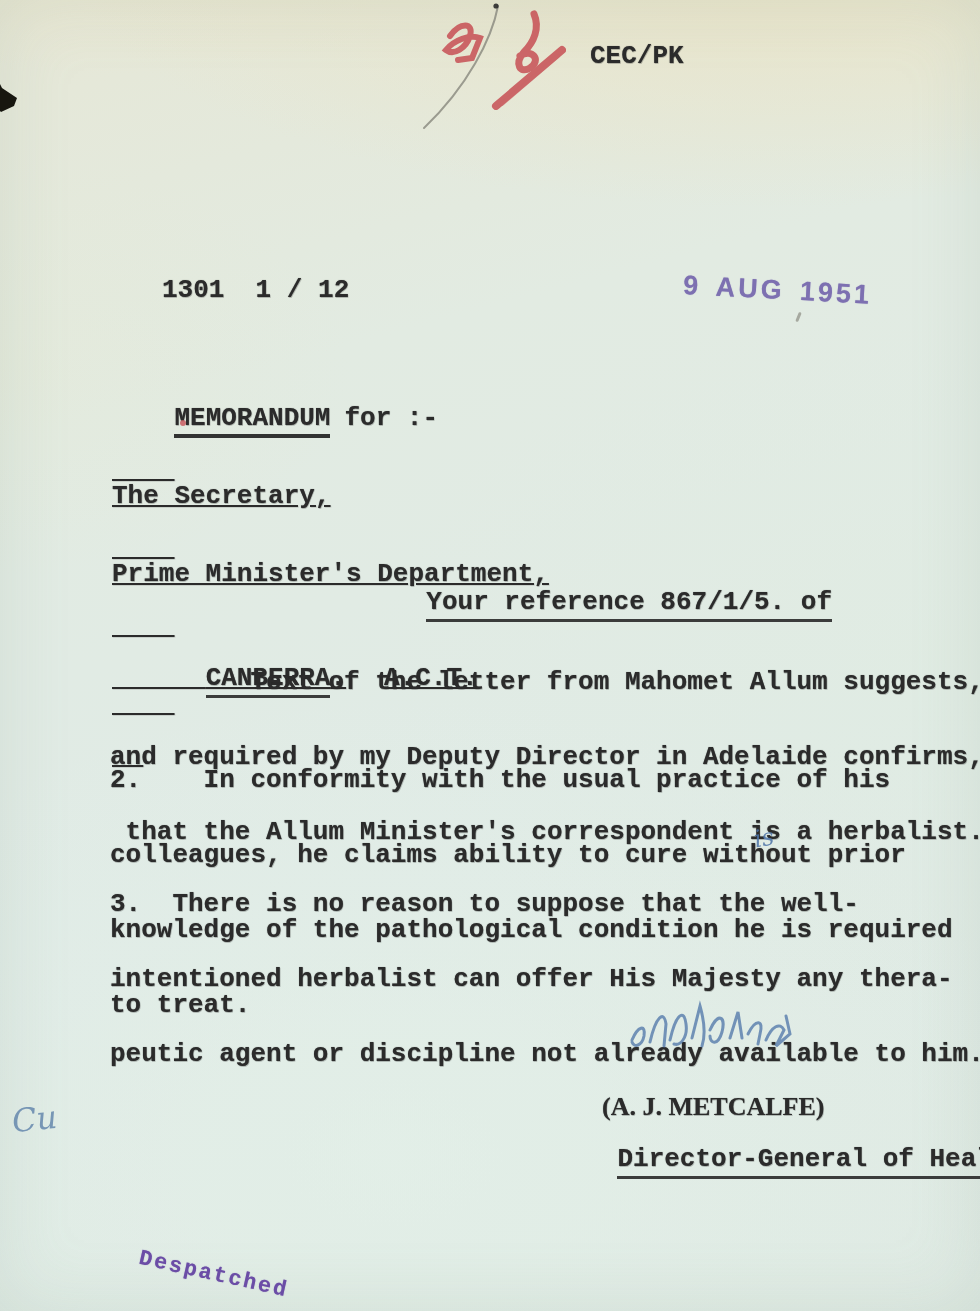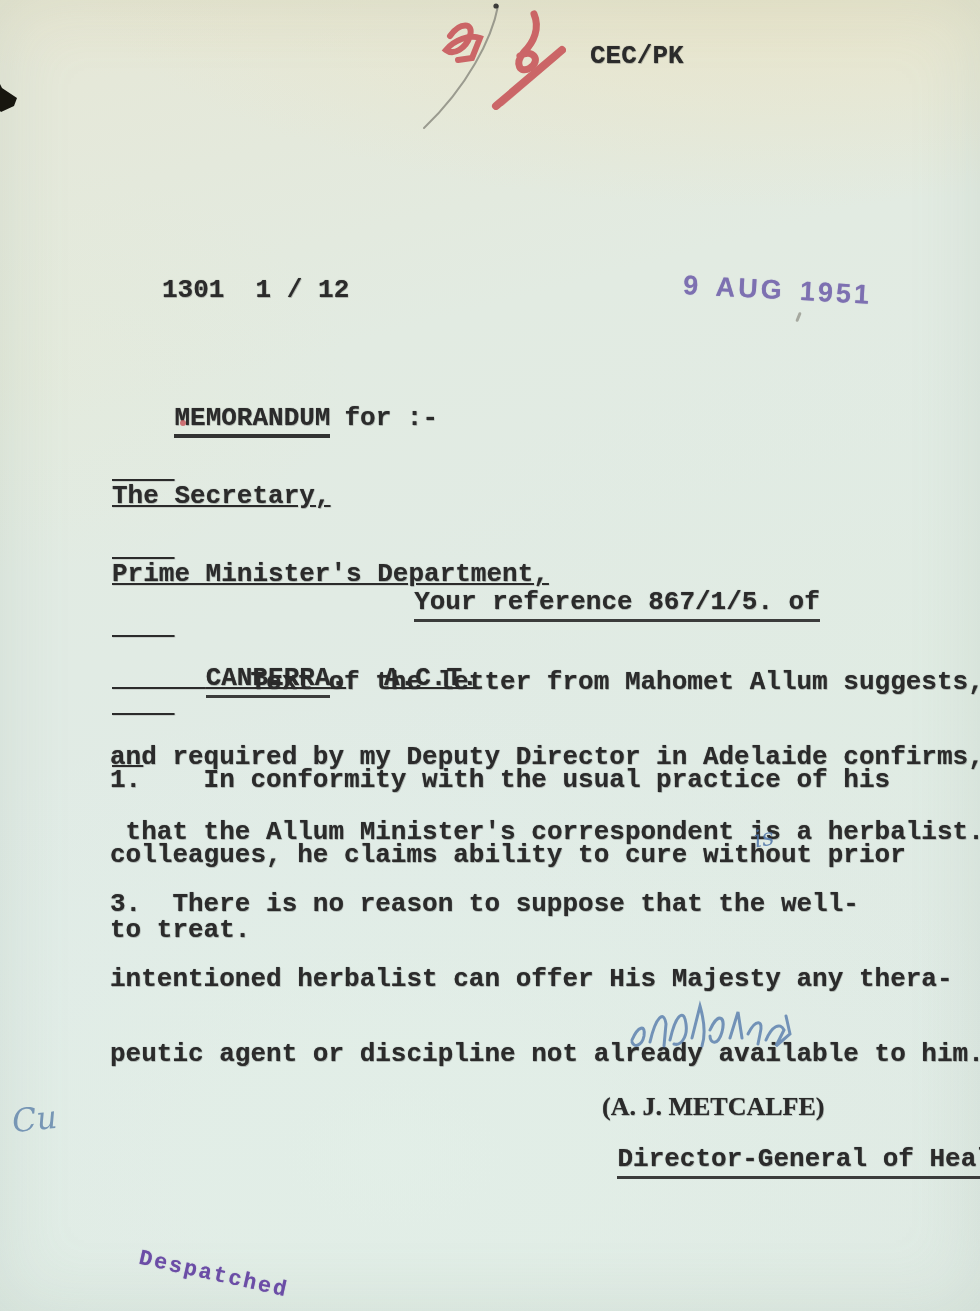--- a/index.html
+++ b/index.html
@@ -25,21 +25,21 @@
     font-weight:bold;
     font-size:26px;
     line-height:25px;
     color:#2b2b2b;
     white-space:pre;
     letter-spacing:0;
     text-shadow:0 0 1px rgba(40,40,40,0.55), 0.6px 0.6px 0 rgba(40,40,40,0.22);
   }
   .u-heavy{border-bottom:4px solid rgba(35,35,35,0.92);padding-bottom:1px;}
   .u-med{border-bottom:3px solid rgba(35,35,35,0.88);padding-bottom:2px;}
-  .ref-block{text-align:center;width:430px;line-height:30px;}
+  .ref-block{text-align:right;width:430px;line-height:30px;}
   .stamp{
     position:absolute;
     font-family:"Liberation Sans", sans-serif;
     font-weight:bold;
     color:#7566ad;
     text-shadow:0 0 1px rgba(117,102,173,0.6);
   }
   .despatched{
     position:absolute;
     font-family:"Liberation Mono", monospace;
@@ -107,22 +107,23 @@
     <div><span class="u-med">Your reference 867/1/5. of</span></div>
   </div>
 
   <div class="typed" style="left:110px;top:620px;text-align:right;">
     <div>    Text of the letter from Mahomet Allum suggests,</div>
     <div>and required by my Deputy Director in Adelaide confirms,</div>
     <div>that the Allum Minister's correspondent is a herbalist.</div>
   </div>
 
   <div class="typed" style="left:110px;top:718px;">
-    <div>1.    In conformity with the usual practice of his</div>
+    <div>2.    In conformity with the usual practice of his</div>
     <div>colleagues, he claims ability to cure without prior</div>
+    <div>knowledge of the pathological condition he is required</div>
     <div>to treat.</div>
   </div>
 
   <div class="handwriting" style="left:754px;top:824px;font-size:24px;transform:rotate(-10deg);color:#4d74a8;opacity:0.85;">is</div>
 
   <div class="typed" style="left:110px;top:842px;">
     <div>3.  There is no reason to suppose that the well-</div>
     <div>intentioned herbalist can offer His Majesty any thera-</div>
     <div>peutic agent or discipline not already available to him.</div>
   </div>

